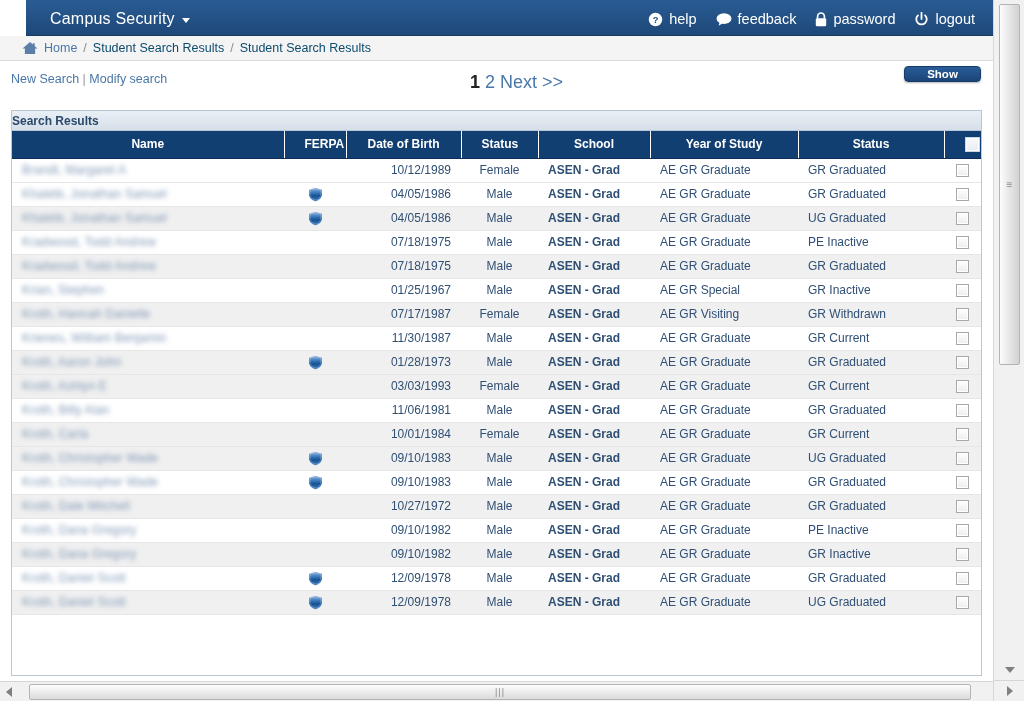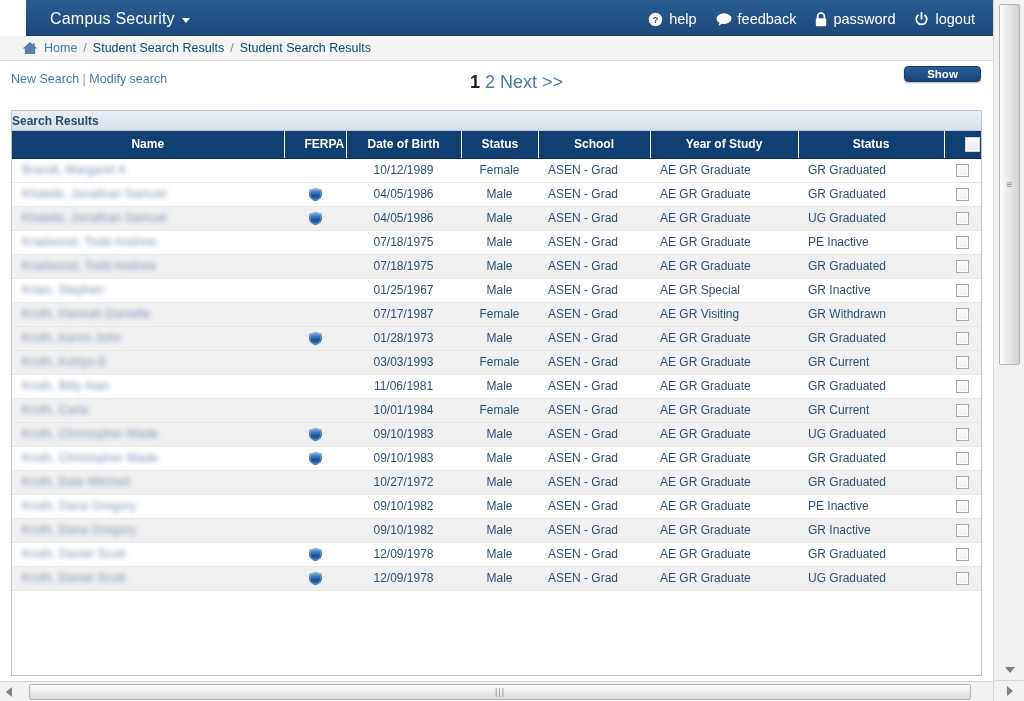--- a/index.html
+++ b/index.html
@@ -172,23 +172,23 @@
     border-bottom: 1px solid #e6e6e6;
     padding: 0 10px;
     white-space: nowrap;
     overflow: hidden;
   }
   table.grid tbody tr.alt td { background: #f0f0f0; }
   table.grid tbody tr:not(.alt) td { background: #ffffff; }
 
   td.c-name   { text-align: left; }
   td.c-ferpa  { text-align: center; padding: 0; }
-  td.c-dob    { text-align: center; }
+  td.c-dob    { text-align: right; }
   td.c-gender { text-align: center; }
-  td.c-school { text-align: left; padding-left: 12px; }
+  td.c-school { text-align: left; padding-left: 12px; font-weight: bold; }
   td.c-year   { text-align: left; padding-left: 12px; }
   td.c-status { text-align: left; padding-left: 12px; }
   td.c-check  { text-align: center; padding: 0; }
 
   
   .redact {
     display: inline-block;
     color: #6a86aa;
     filter: blur(2.6px);
     -webkit-filter: blur(2.6px);
@@ -480,20 +480,30 @@
               <tr class="alt">
                 <td class="c-name"><span class="redact">Kroth, Hannah Danielle</span></td>
                 <td class="c-ferpa"></td>
                 <td class="c-dob">07/17/1987</td>
                 <td class="c-gender">Female</td>
                 <td class="c-school">ASEN - Grad</td>
                 <td class="c-year">AE GR Visiting</td>
                 <td class="c-status">GR Withdrawn</td>
                 <td class="c-check"><span class="cbox"></span></td>
               </tr>
+              <tr>
+                <td class="c-name"><span class="redact">Krienes, William Benjamin</span></td>
+                <td class="c-ferpa"></td>
+                <td class="c-dob">11/30/1987</td>
+                <td class="c-gender">Male</td>
+                <td class="c-school">ASEN - Grad</td>
+                <td class="c-year">AE GR Graduate</td>
+                <td class="c-status">GR Current</td>
+                <td class="c-check"><span class="cbox"></span></td>
+              </tr>
               <tr class="alt">
                 <td class="c-name"><span class="redact">Kroth, Aaron John</span></td>
                 <td class="c-ferpa"><svg class="shield" width="15" height="15" viewBox="0 0 16 16">
                     <defs>
                       <linearGradient id="sg" x1="0" y1="0" x2="0" y2="1">
                         <stop offset="0%" stop-color="#8fb6de"></stop>
                         <stop offset="42%" stop-color="#2f6fb5"></stop>
                         <stop offset="60%" stop-color="#174f94"></stop>
                         <stop offset="100%" stop-color="#3f82c4"></stop>
                       </linearGradient>

